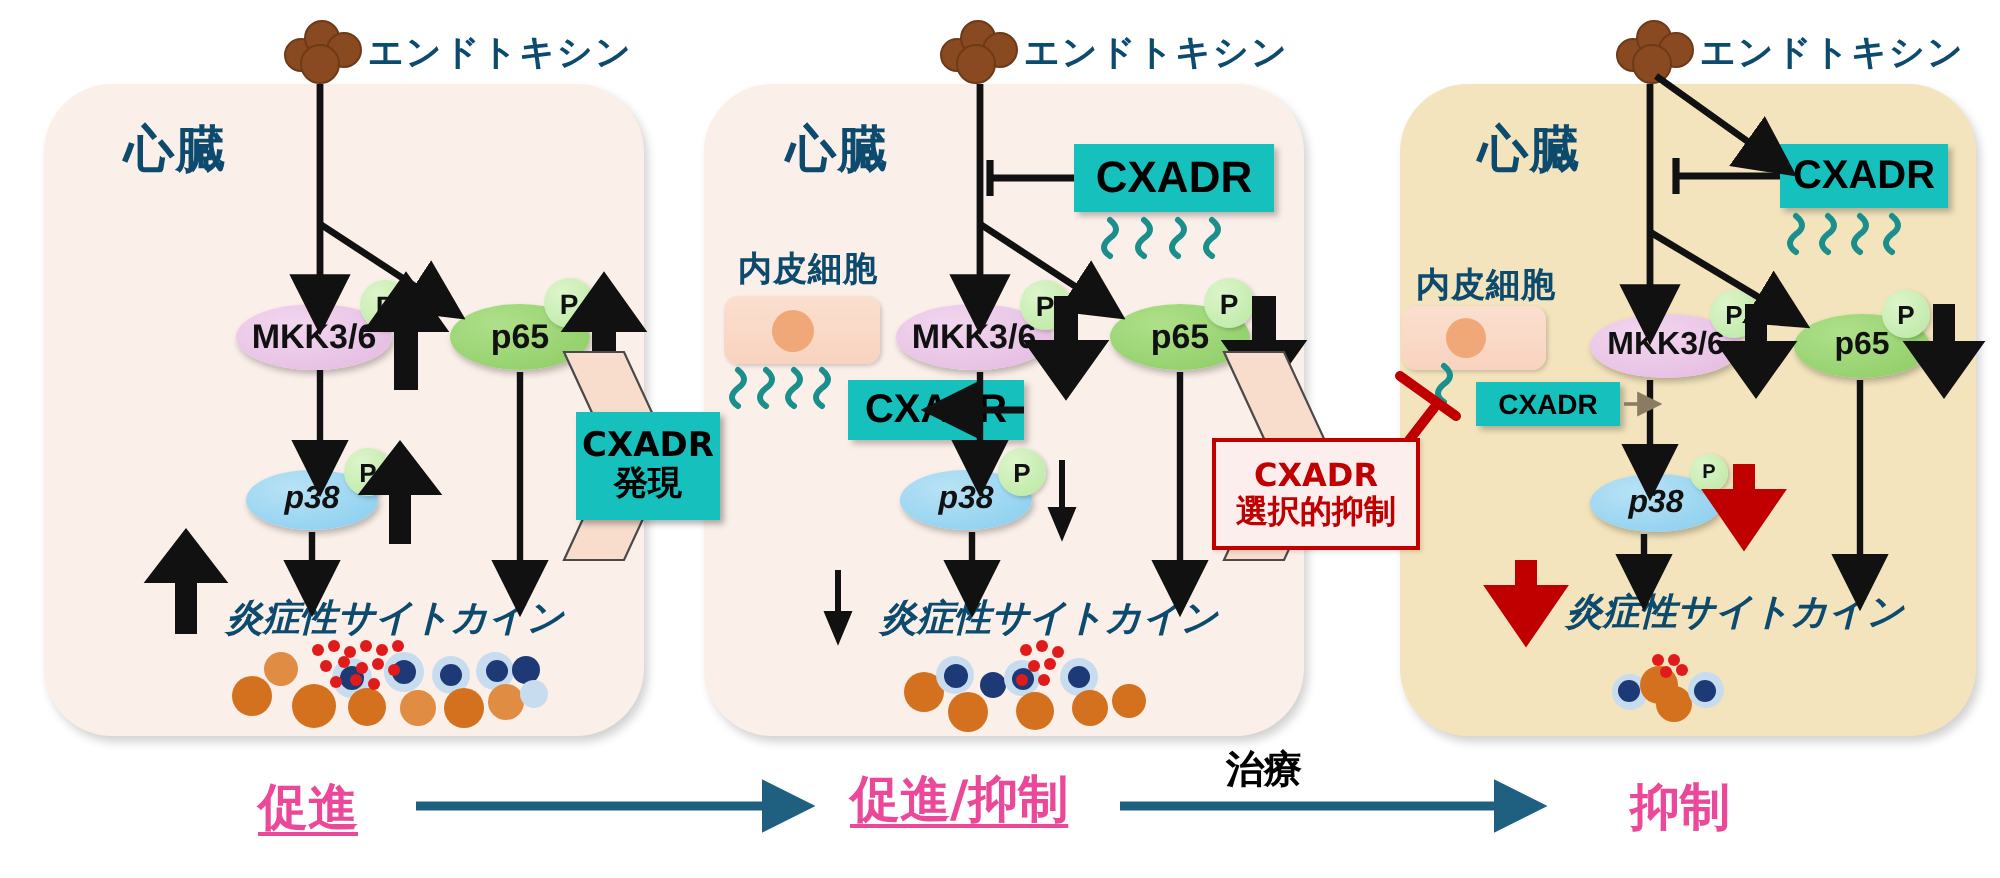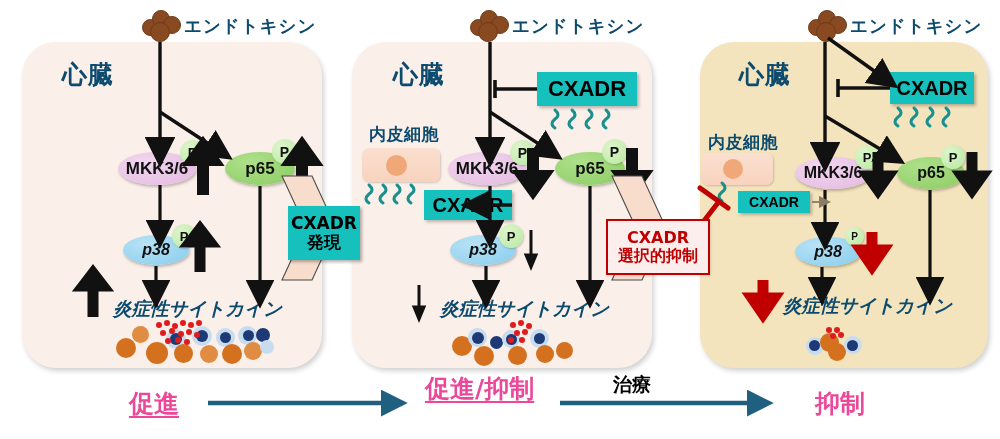--- a/index.html
+++ b/index.html
@@ -391,18 +391,18 @@
     <span>CXADR</span>
     <span>発現</span>
   </div>
 
   <div class="callout-red jp" style="left:606px;top:219px;width:100px;height:52px;font-size:16px;">
     <span>CXADR</span>
     <span>選択的抑制</span>
   </div>
 
   <div class="jp stage-label u" style="left:104px;top:387px;">促進</div>
-  <div class="jp stage-label u" style="left:400px;top:372px;">促進/抑制</div>
+  <div class="jp stage-label u" style="left:400px;top:383px;">促進/抑制</div>
   <div class="jp stage-label" style="left:790px;top:387px;">抑制</div>
 
   <div class="jp trans-label" style="left:613px;top:372px;">治療</div>
 
 </div>
 
 </body></html>

